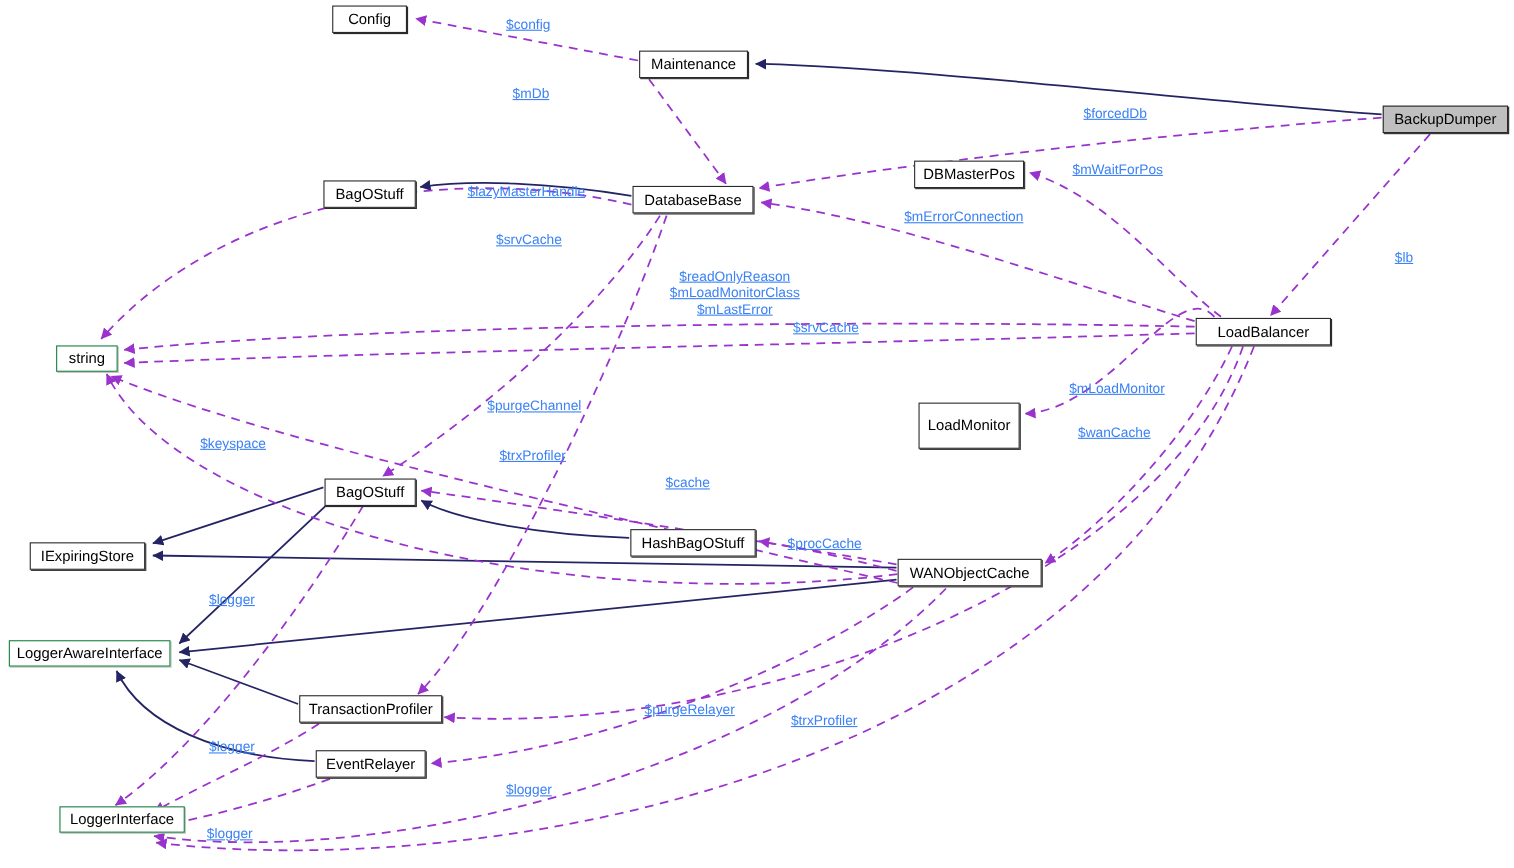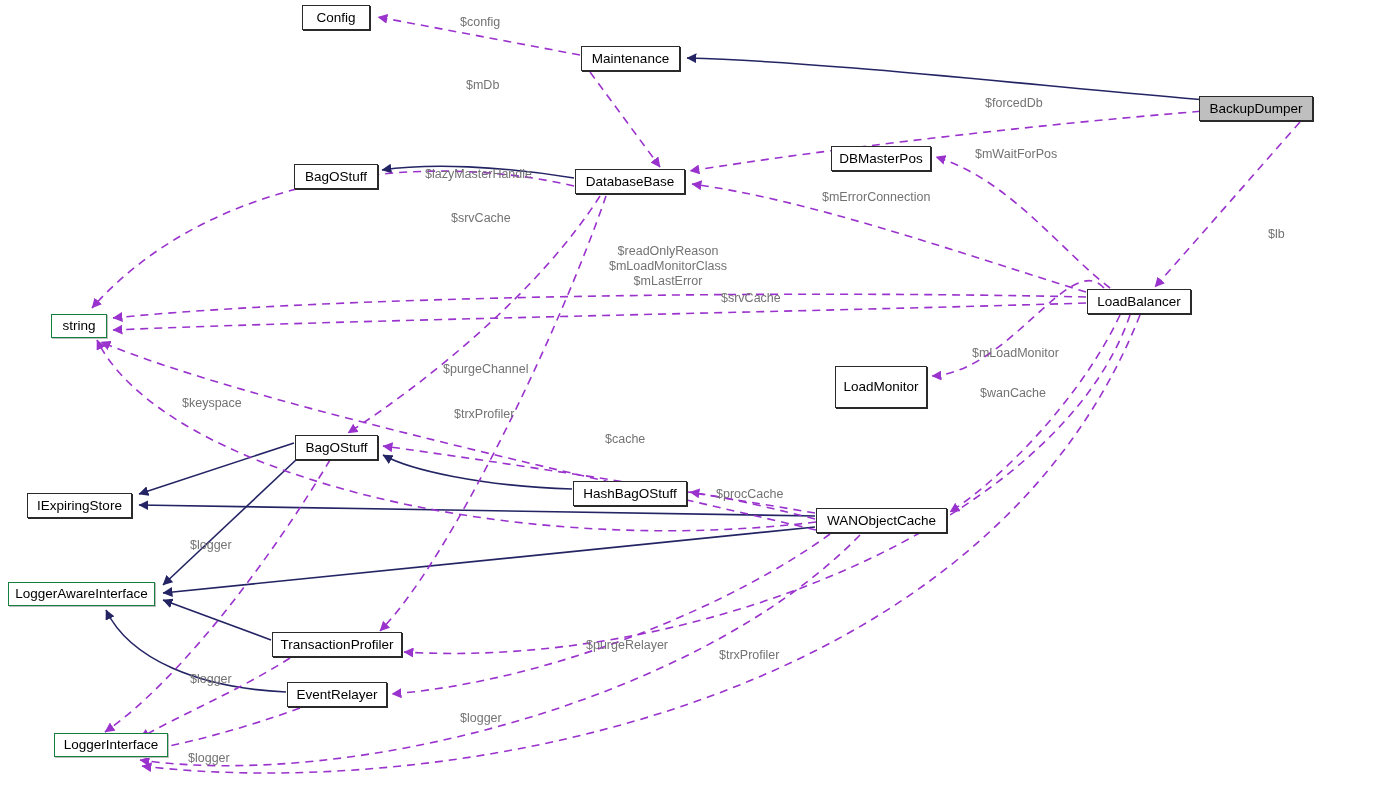--- a/index.html
+++ b/index.html
@@ -4,22 +4,22 @@
 <style>
   html,body{margin:0;padding:0;background:#ffffff;}
   body{font-family:"Liberation Sans", sans-serif;}
   #canvas{position:relative;width:1376px;height:789px;background:#ffffff;overflow:hidden;}
   svg#edges{position:absolute;left:0;top:0;width:1376px;height:789px;}
   .node{position:absolute;box-sizing:border-box;display:flex;align-items:center;justify-content:center;
         background:#ffffff;font-size:13.5px;color:#000000;white-space:nowrap;line-height:1;}
   .node.solid{border:1px solid #2a2a2a;box-shadow:1px 1px 0 0 #2a2a2a;}
   .node.light{border:1px solid #15803d;box-shadow:1px 1px 0 0 #bfbfbf;}
   .node.root{background:#bfbfbf;border:1px solid #2a2a2a;box-shadow:1px 1px 0 0 #2a2a2a;}
-  .elabel{position:absolute;font-size:12.5px;color:#737373;white-space:pre;line-height:15px;
-          text-align:center;}
+  .elabel{position:absolute;font-size:12.5px;color:#3b82f6;white-space:pre;line-height:15px;
+          text-align:center;text-decoration:underline;}
 </style>
 </head>
 <body>
 
 <div id="canvas">
 
   <svg id="edges" viewBox="0 0 1376 789" xmlns="http://www.w3.org/2000/svg">
     <defs>
       <marker id="inh" viewBox="0 0 10 10" refX="9.5" refY="5" markerWidth="6.2" markerHeight="6.2" orient="auto-start-reverse" markerUnits="strokeWidth">
         <path d="M 0 0 L 10 5 L 0 10 z" fill="#242464"></path>
@@ -70,37 +70,37 @@
   </svg>
 
   <div class="node solid" style="left:302px;top:5px;width:68px;height:25px;">
     <span>Config</span>
   </div>
 
   <div class="node solid" style="left:581px;top:46px;width:99px;height:25px;">
     <span>Maintenance</span>
   </div>
 
-  <div class="node root" style="left:1199px;top:96px;width:114px;height:25px;">
+  <div class="node root" style="left:1257px;top:96px;width:114px;height:25px;">
     <span>BackupDumper</span>
   </div>
 
   <div class="node solid" style="left:831px;top:146px;width:100px;height:25px;">
     <span>DBMasterPos</span>
   </div>
 
   <div class="node solid" style="left:294px;top:164px;width:84px;height:25px;">
     <span>BagOStuff</span>
   </div>
 
   <div class="node solid" style="left:575px;top:169px;width:110px;height:25px;">
     <span>DatabaseBase</span>
   </div>
 
-  <div class="node solid" style="left:1087px;top:289px;width:104px;height:25px;">
+  <div class="node solid" style="left:1087px;top:289px;width:123px;height:25px;">
     <span>LoadBalancer</span>
   </div>
 
   <div class="node light" style="left:51px;top:314px;width:56px;height:24px;">
     <span>string</span>
   </div>
 
   <div class="node solid" style="left:835px;top:366px;width:92px;height:42px;">
     <span>LoadMonitor</span>
   </div>

